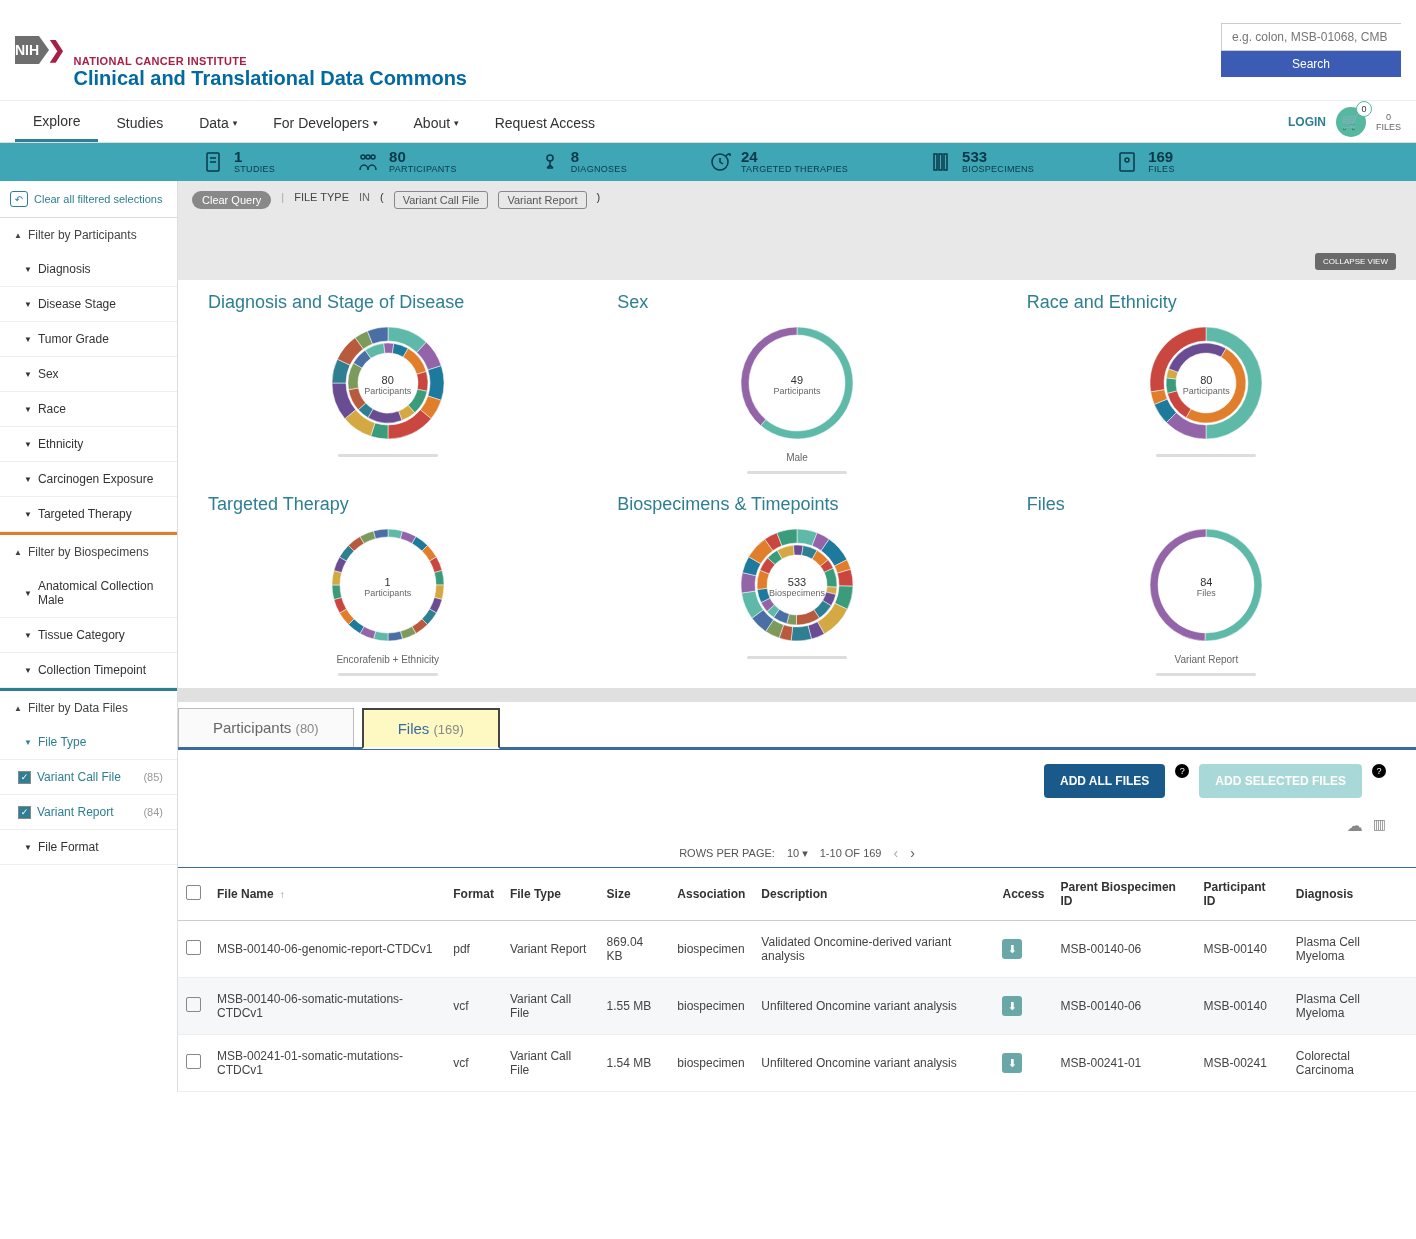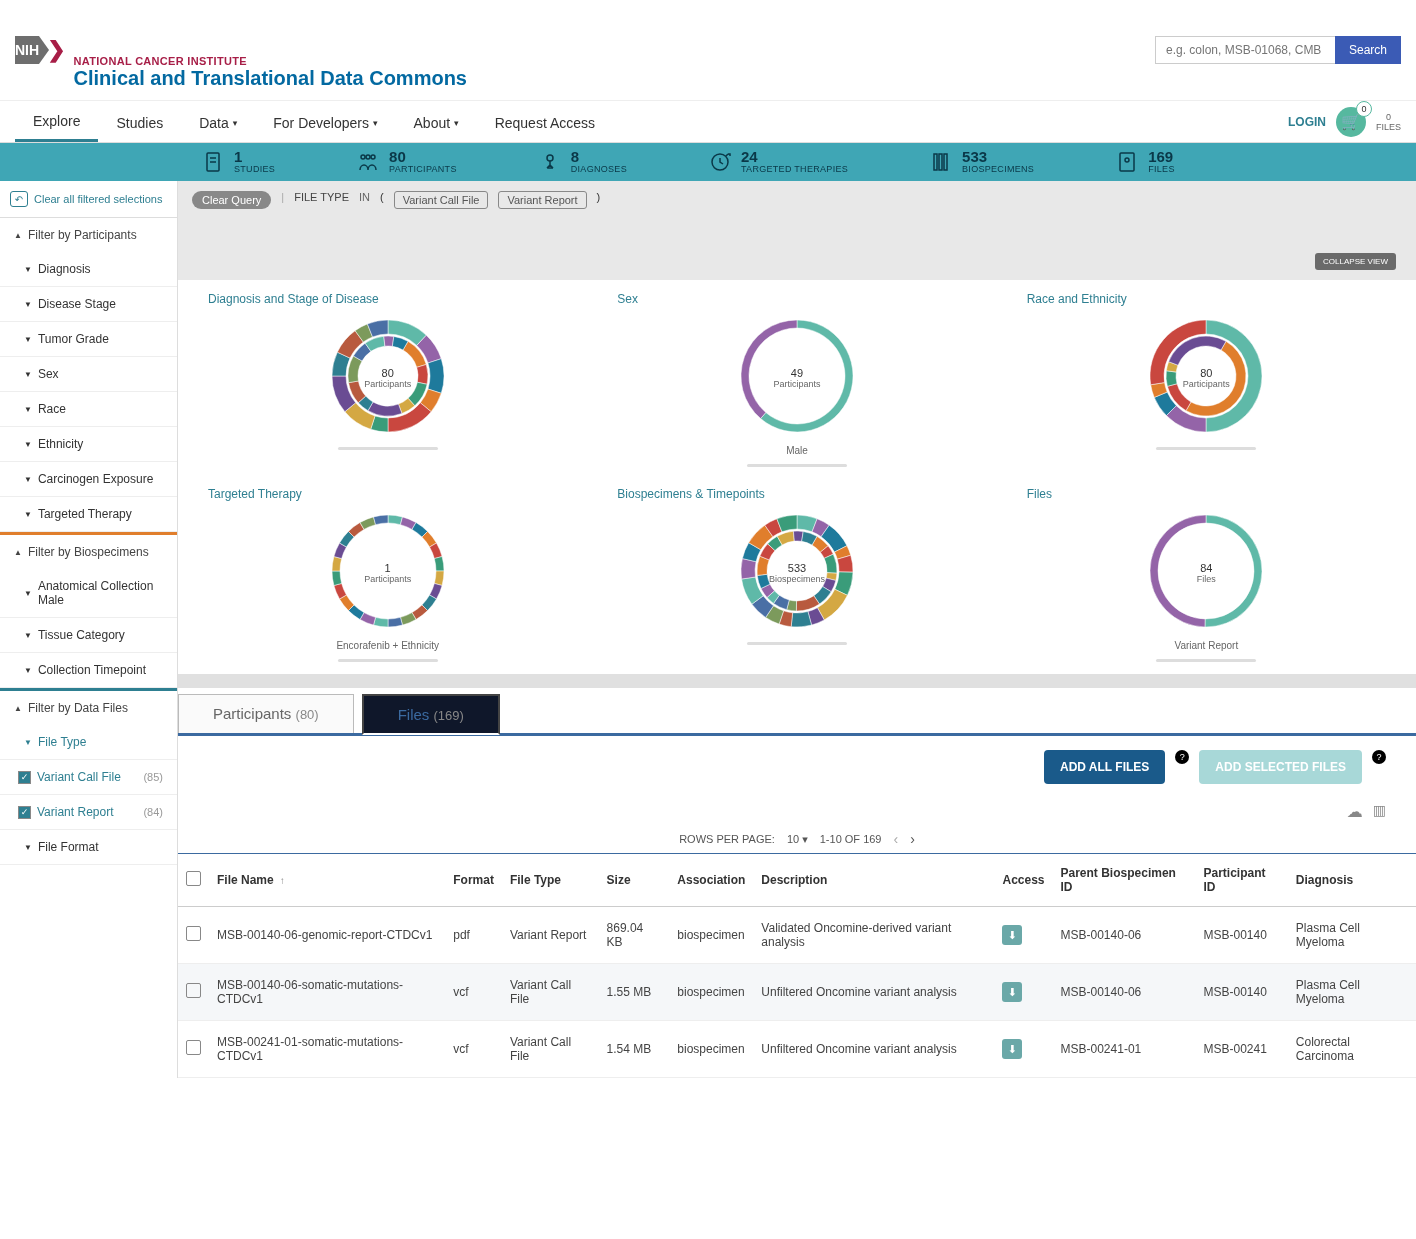--- a/index.html
+++ b/index.html
@@ -3,21 +3,21 @@
 <meta charset="utf-8">
 <style>
 * { box-sizing: border-box; margin: 0; padding: 0; font-family: -apple-system, BlinkMacSystemFont, "Segoe UI", Arial, sans-serif; }
 body { background: #fff; color: #333; font-size: 13px; width: 1416px; }
 .header { display: flex; align-items: center; padding: 10px 15px; border-bottom: 1px solid #eee; }
 .logo-nih { background: #6e6e6e; color: #fff; font-weight: bold; padding: 6px 0; font-size: 14px; position: relative; margin-right: 8px; }
 .logo-nih::after { content: ""; position: absolute; right: -10px; top: 0; width: 0; height: 0; border-top: 14px solid transparent; border-bottom: 14px solid transparent; border-left: 10px solid #6e6e6e; }
 .logo-chev { color: #a71e47; font-size: 22px; font-weight: bold; margin-right: 8px; }
 .logo-text .line1 { color: #a71e47; font-weight: bold; font-size: 11px; letter-spacing: 0.3px; margin-top: 45px; }
 .logo-text .line2 { color: #0369a1; font-weight: 600; font-size: 20px; }
-.header-right { margin-left: auto; display: flex; }
+.header-right { margin-left: auto; display: flex; flex-direction: column; }
 .search-box { width: 180px; padding: 6px 10px; border: 1px solid #ccc; font-size: 12px; color: #999; border-right: none; }
 .search-btn { background: #3b5bb5; color: #fff; border: none; padding: 6px 14px; font-size: 12px; cursor: pointer; }
 .navbar { display: flex; align-items: center; padding: 0 15px; border-bottom: 1px solid #ddd; }
 .nav-item { padding: 12px 18px 10px; color: #333; font-size: 14px; cursor: pointer; display: flex; align-items: center; gap: 4px; }
 .nav-item.active { border-bottom: 3px solid #2e7f91; font-weight: 500; }
 .chev-down { font-size: 9px; }
 .nav-right { margin-left: auto; display: flex; align-items: center; gap: 10px; }
 .login-txt { color: #2e7f91; font-weight: bold; font-size: 12px; }
 .cart { background: #56b89f; color: #fff; width: 30px; height: 30px; border-radius: 50%; display: flex; align-items: center; justify-content: center; font-size: 16px; position: relative; }
 .cart-badge { position: absolute; top: -6px; right: -6px; background: #fff; border: 1px solid #56b89f; color: #333; width: 16px; height: 16px; border-radius: 50%; font-size: 9px; display: flex; align-items: center; justify-content: center; }
@@ -43,33 +43,33 @@
 .content { flex: 1; background: #f5f5f5; }
 .query-bar { background: #e8e8e8; padding: 10px 14px; display: flex; align-items: center; gap: 10px; font-size: 11px; min-height: 70px; align-items: flex-start; }
 .clear-q { background: #888; color: #fff; border-radius: 12px; padding: 3px 10px; cursor: pointer; }
 .divider { color: #aaa; }
 .q-lbl { color: #444; font-weight: 500; }
 .q-in { color: #666; }
 .chip { border: 1px solid #888; border-radius: 3px; padding: 2px 8px; color: #555; cursor: pointer; }
 .collapse { margin-left: auto; background: #6a6a6a; color: #fff; font-size: 8px; padding: 4px 8px; border-radius: 3px; margin-top: 62px; margin-right: 6px; cursor: pointer; }
 .charts { background: #fff; padding: 12px 30px; display: grid; grid-template-columns: repeat(3, 1fr); gap: 20px 50px; }
 .chart { }
-.chart-title { color: #2e7f91; font-size: 12px; margin-bottom: 10px; }
+.chart-title { color: #2e7f91; font-size: 18px; margin-bottom: 10px; }
 .donut-wrap { display: flex; justify-content: center; position: relative; }
 .donut { position: relative; }
 .donut-center { position: absolute; top: 50%; left: 50%; transform: translate(-50%, -50%); text-align: center; }
 .donut-center .n { font-size: 11px; font-weight: 500; color: #333; }
 .donut-center .t { font-size: 9px; color: #666; }
 .chart-sub { text-align: center; font-size: 10px; color: #666; margin-top: 6px; }
 .chart-bar { width: 100px; height: 3px; background: #ddd; margin: 8px auto 0; border-radius: 2px; }
 .section-gap { background: #e0e0e0; height: 14px; }
 .tabs-row { background: #fff; border-bottom: 3px solid #3b6aa0; padding: 6px 0 0 0; display: flex; gap: 8px; padding-left: 0; }
 .tab { border: 1px solid #bbb; border-bottom: none; padding: 10px 34px; font-size: 15px; color: #666; background: #fafafa; cursor: pointer; }
 .tab .ct { color: #888; font-size: 13px; }
-.tab.active { color: #3b6aa0; font-weight: 500; background: #0f172a; border: 2px solid #444; border-bottom: 2px solid #fff; margin-bottom: -2px; }
+.tab.active { color: #3b6aa0; font-weight: 500; background: #fef9c3; border: 2px solid #444; border-bottom: 2px solid #fff; margin-bottom: -2px; }
 .actions { background: #fff; padding: 14px 30px; display: flex; justify-content: flex-end; gap: 10px; align-items: flex-start; }
 .btn-dark { background: #1a5a8a; color: #fff; border: none; padding: 10px 16px; font-size: 12px; font-weight: 600; cursor: pointer; border-radius: 4px; }
 .btn-light { background: #a8d8d8; color: #fff; border: none; padding: 10px 16px; font-size: 12px; font-weight: 600; cursor: pointer; border-radius: 4px; }
 .help { width: 14px; height: 14px; background: #000; color: #fff; border-radius: 50%; font-size: 9px; display: flex; align-items: center; justify-content: center; }
 .tbl-tools { background: #fff; padding: 4px 30px; display: flex; justify-content: flex-end; gap: 10px; color: #888; }
 .pager { background: #fff; padding: 6px 30px; display: flex; justify-content: center; align-items: center; gap: 12px; font-size: 11px; color: #555; border-bottom: 1px solid #3b6aa0; }
 .table { width: 100%; background: #fff; border-collapse: collapse; font-size: 12px; }
 .table th { text-align: left; padding: 12px 8px; color: #333; font-weight: 600; border-bottom: 1px solid #ccc; }
 .table td { padding: 14px 8px; vertical-align: middle; color: #444; border-bottom: 1px solid #eee; }
 .table tr.alt td { background: #f5f7f9; }

